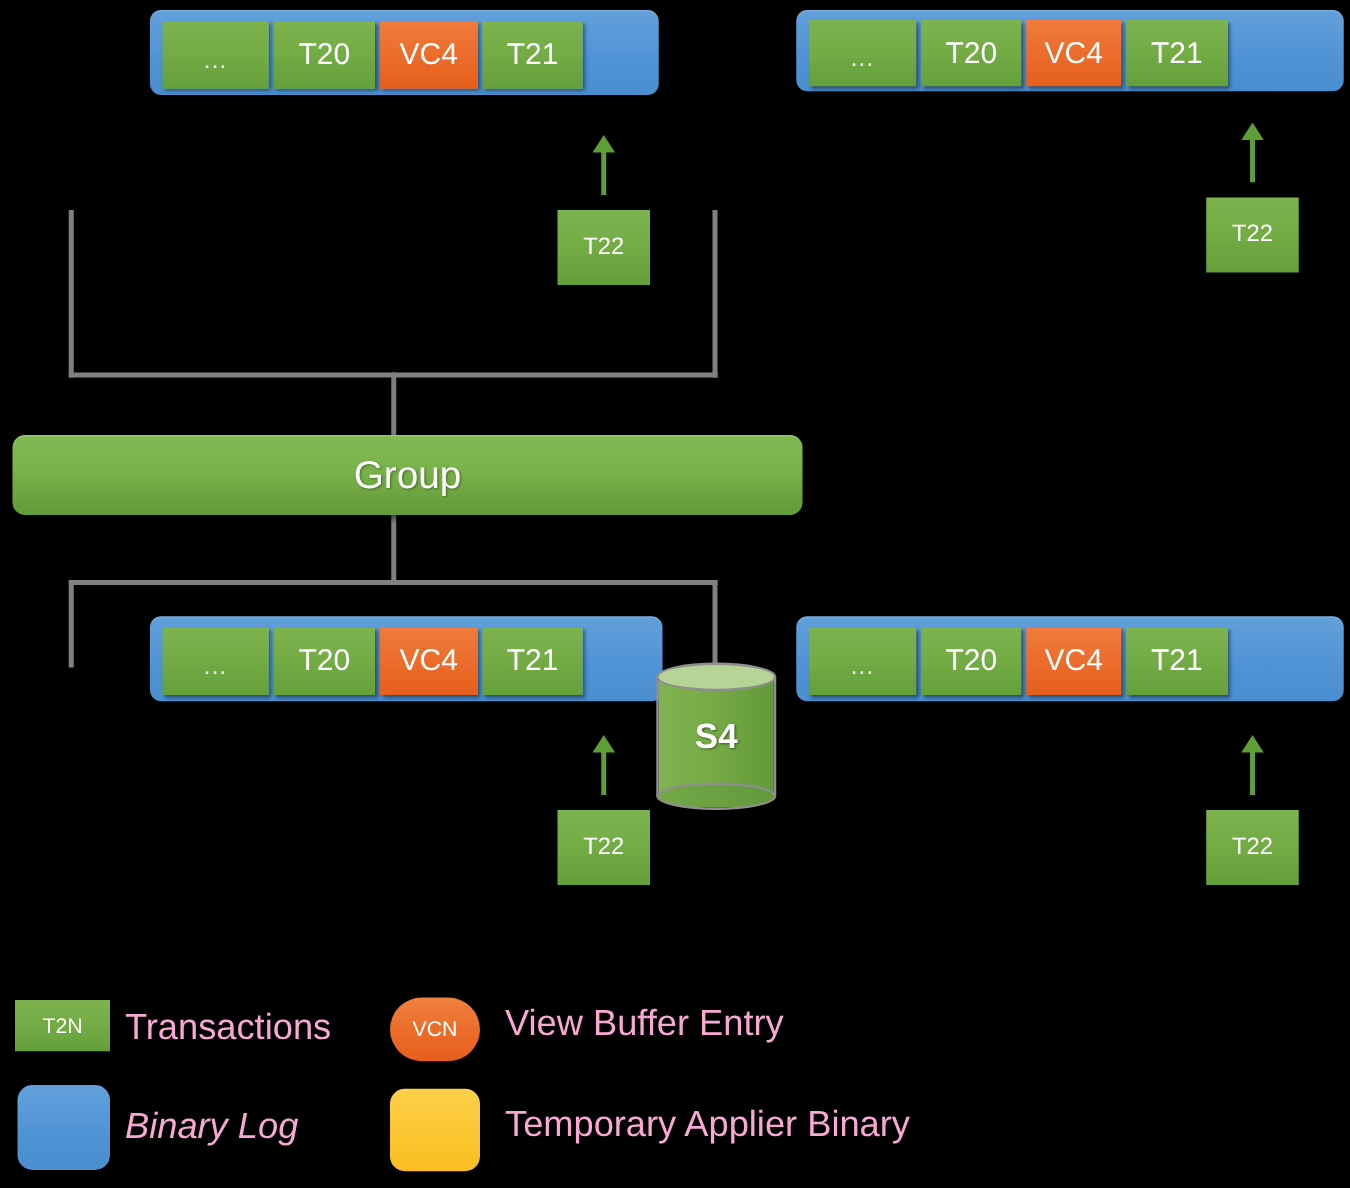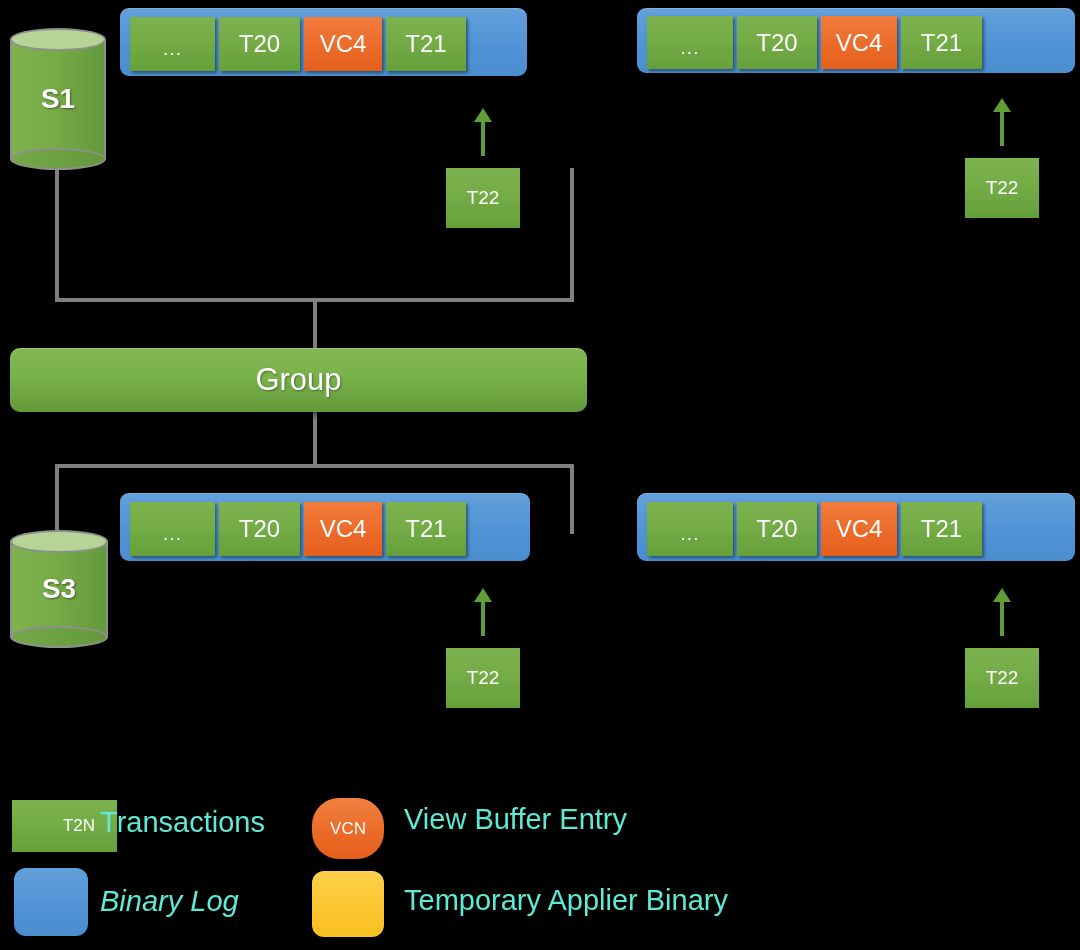--- a/index.html
+++ b/index.html
@@ -167,21 +167,21 @@
   .swatch.blue {
     background: linear-gradient(to bottom, #63a0db 0%, #4f93d5 60%, #4a8ecf 100%);
     border-radius: 12px;
   }
   .swatch.yellow {
     background: linear-gradient(to bottom, #fdd04a 0%, #fbc631 55%, #f9bf20 100%);
     border-radius: 12px;
   }
   .legend-text {
     position: absolute;
-    color: #5eead4;
+    color: #f9a8d4;
     font-size: 29px;
     white-space: nowrap;
   }
 </style>
 </head>
 <body>
 
 <div id="stage">
 
   <div class="conn v" style="left:55px; top:168px; height:134px;"></div>
@@ -194,26 +194,20 @@
   <div class="conn v" style="left:55px; top:464px; height:70px;"></div>
   <div class="conn v" style="left:570px; top:464px; height:70px;"></div>
 
   <div class="logbar" style="left:120px; top:8px; width:407px; height:68px;">
     <div class="entry txn dots" style="left:10px; width:85px;">...</div>
     <div class="entry txn" style="left:99px; width:81px;">T20</div>
     <div class="entry vce" style="left:184px; width:78px;">VC4</div>
     <div class="entry txn" style="left:266px; width:80px;">T21</div>
   </div>
 
-  <div class="cyl" style="left:10px; top:28px; width:96px; height:142px;">
-    <div class="body"></div>
-    <div class="bottom"></div>
-    <div class="top"></div>
-    <div class="label">S1</div>
-  </div>
 
   <div class="uparrow" style="left:472px; top:108px;">
     <svg width="22" height="48" viewBox="0 0 22 48">
       <line x1="11" y1="48" x2="11" y2="12" stroke="#5f9e36" stroke-width="4"></line>
       <polygon points="11,0 2,14 20,14" fill="#5f9e36"></polygon>
     </svg>
   </div>
   <div class="pending" style="left:446px; top:168px;">T22</div>
 
 
@@ -225,70 +219,70 @@
   </div>
 
   <div class="uparrow" style="left:991px; top:98px;">
     <svg width="22" height="48" viewBox="0 0 22 48">
       <line x1="11" y1="48" x2="11" y2="12" stroke="#5f9e36" stroke-width="4"></line>
       <polygon points="11,0 2,14 20,14" fill="#5f9e36"></polygon>
     </svg>
   </div>
   <div class="pending" style="left:965px; top:158px;">T22</div>
 
-  <div class="groupbox" style="left:10px; top:348px; width:577px; height:64px;">
+  <div class="groupbox" style="left:10px; top:348px; width:632px; height:64px;">
     <span>Group</span>
   </div>
 
   <div class="logbar" style="left:120px; top:493px; width:410px; height:68px;">
     <div class="entry txn dots" style="left:10px; width:85px;">...</div>
     <div class="entry txn" style="left:99px; width:81px;">T20</div>
     <div class="entry vce" style="left:184px; width:78px;">VC4</div>
     <div class="entry txn" style="left:266px; width:80px;">T21</div>
   </div>
 
-  <div class="cyl" style="left:10px; top:530px; width:98px; height:118px;">
+
+  <div class="uparrow" style="left:472px; top:588px;">
+    <svg width="22" height="48" viewBox="0 0 22 48">
+      <line x1="11" y1="48" x2="11" y2="12" stroke="#5f9e36" stroke-width="4"></line>
+      <polygon points="11,0 2,14 20,14" fill="#5f9e36"></polygon>
+    </svg>
+  </div>
+  <div class="pending" style="left:446px; top:648px;">T22</div>
+
+  <div class="cyl" style="left:525px; top:530px; width:96px; height:118px;">
     <div class="body"></div>
     <div class="bottom"></div>
     <div class="top"></div>
-    <div class="label">S3</div>
-  </div>
-
-  <div class="uparrow" style="left:472px; top:588px;">
-    <svg width="22" height="48" viewBox="0 0 22 48">
-      <line x1="11" y1="48" x2="11" y2="12" stroke="#5f9e36" stroke-width="4"></line>
-      <polygon points="11,0 2,14 20,14" fill="#5f9e36"></polygon>
-    </svg>
-  </div>
-  <div class="pending" style="left:446px; top:648px;">T22</div>
-
+    <div class="label">S4</div>
+  </div>
 
   <div class="logbar" style="left:637px; top:493px; width:438px; height:68px;">
     <div class="entry txn dots" style="left:10px; width:86px;">...</div>
     <div class="entry txn" style="left:100px; width:80px;">T20</div>
     <div class="entry vce" style="left:184px; width:76px;">VC4</div>
     <div class="entry txn" style="left:264px; width:81px;">T21</div>
   </div>
 
   <div class="uparrow" style="left:991px; top:588px;">
     <svg width="22" height="48" viewBox="0 0 22 48">
       <line x1="11" y1="48" x2="11" y2="12" stroke="#5f9e36" stroke-width="4"></line>
       <polygon points="11,0 2,14 20,14" fill="#5f9e36"></polygon>
     </svg>
   </div>
   <div class="pending" style="left:965px; top:648px;">T22</div>
 
   <div class="legend">
 
-    <div class="swatch green" style="left:12px; top:800px; width:76px; height:52px;padding-left:29px;">
+    <div class="swatch green" style="left:12px; top:800px; width:76px; height:41px;">
       <span>T2N</span>
     </div>
     <div class="legend-text" style="left:100px; top:806px;">Transactions</div>
 
-    <div class="swatch orange" style="left:312px; top:798px; width:72px; height:61px;border-radius:27px;">
+    <div class="swatch orange" style="left:312px; top:798px; width:72px; height:51px;border-radius:27px;">
       <span>VCN</span>
     </div>
     <div class="legend-text" style="left:404px; top:803px;">View Buffer Entry</div>
 
     <div class="swatch blue" style="left:14px; top:868px; width:74px; height:68px;">
       <span></span>
     </div>
     <div class="legend-text" style="left:100px; top:885px;font-style:italic;">Binary Log</div>
 
     <div class="swatch yellow" style="left:312px; top:871px; width:72px; height:66px;">

